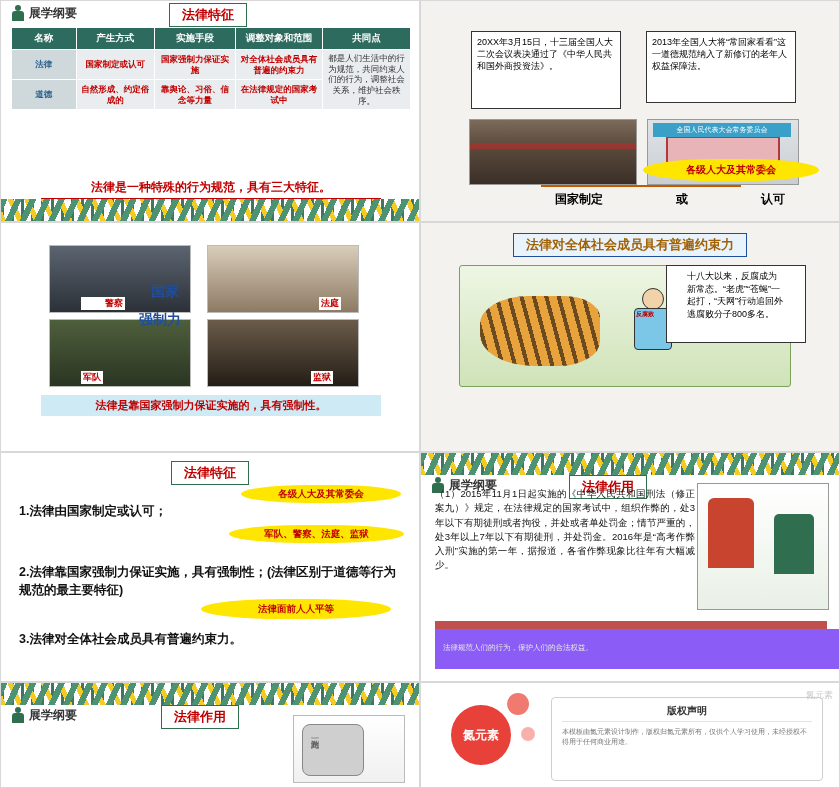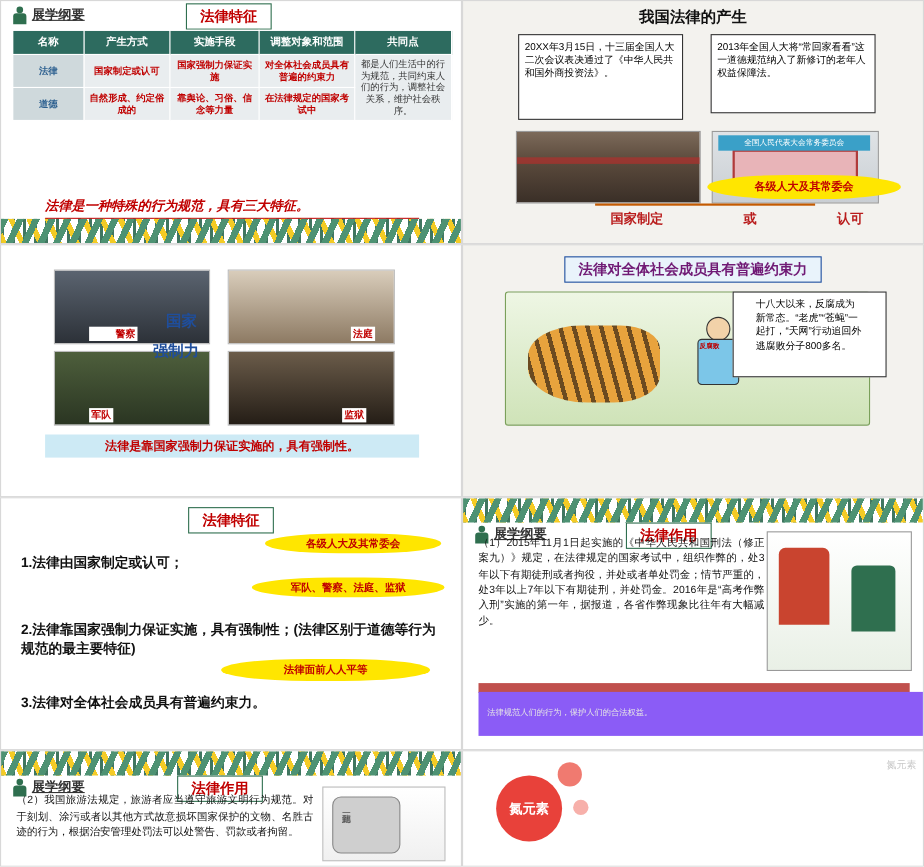--- a/index.html
+++ b/index.html
@@ -31,21 +31,21 @@
       repeating-linear-gradient(115deg,#2f7f5b 0 6px,transparent 6px 13px),
       repeating-linear-gradient(65deg,#f2c200 0 5px,transparent 5px 15px),
       repeating-linear-gradient(90deg,#1f5f45 0 3px,#ffffff 3px 10px);
     opacity:.85;
   }
   .leafband.bottom{bottom:0;}
   .leafband.top{top:0;}
   .zhangxue{
     position:absolute;left:10px;top:4px;
     font-size:12px;color:#333;font-weight:bold;
-    display:flex;align-items:flex-end;gap:4px;text-decoration:underline;
+    display:flex;align-items:flex-start;gap:4px;
   }
   .person-icon{
     width:14px;height:16px;display:inline-block;position:relative;
   }
   .person-icon::before{
     content:"";position:absolute;left:4px;top:0;width:6px;height:6px;border-radius:50%;background:#2f6f4f;
   }
   .person-icon::after{
     content:"";position:absolute;left:1px;top:6px;width:12px;height:10px;border-radius:3px 3px 0 0;background:#2f6f4f;
   }
@@ -62,23 +62,23 @@
     padding:4px 6px;text-align:center;font-size:9.5px;
   }
   table.lawtbl td{
     border:1px solid #ffffff;padding:3px 2px;vertical-align:middle;text-align:center;
     font-size:8.5px;line-height:1.25;
   }
   .cell-name{background:#cfd9dc;color:#2b5f8f;font-weight:bold;font-size:11px;}
   .cell-red{background:#e9edef;color:#c00000;font-weight:bold;}
   .cell-grey{background:#e9edef;color:#333;}
   .s1 .bottomline{
-    position:absolute;left:40px;top:178px;width:340px;text-align:left;
+    position:absolute;left:40px;top:178px;width:340px;text-align:center;
     color:#c00000;font-weight:bold;font-size:12px;
-    border-bottom:1px solid #c00000;padding-bottom:2px;font-style:italic;
+    border-bottom:1px solid #c00000;padding-bottom:2px;
   }
 
   
   .s2 h2{margin:0;position:absolute;top:6px;left:0;right:0;text-align:center;font-size:14px;color:#111;}
   .s2 .qbox{
     position:absolute;border:1px solid #333;background:#fff;font-size:9px;line-height:1.35;
     padding:4px 5px;box-sizing:border-box;
   }
   .s2 .qbox.left{left:50px;top:30px;width:150px;height:78px;}
   .s2 .qbox.right{left:225px;top:30px;width:150px;height:72px;}
@@ -104,21 +104,21 @@
   }
   .s2 .banner{left:232px;top:122px;width:138px;}
   .callout{
     position:absolute;background:#ffe600;color:#c00000;font-weight:bold;
     font-size:10px;display:flex;align-items:center;justify-content:center;
     border-radius:50%/60%;padding:2px 8px;
   }
   .s2 .c1{left:222px;top:158px;width:160px;height:18px;}
   .s2 .orlabel{
     position:absolute;top:190px;left:110px;width:230px;text-align:center;
-    color:#b91c1c;font-weight:bold;font-size:12px;
+    color:#000000;font-weight:bold;font-size:12px;
     display:flex;justify-content:space-between;padding-left:24px;
   }
   .s2 .arrowbar{
     position:absolute;left:120px;top:184px;width:200px;height:0;border-top:2px solid #c45a00;
   }
 
   
   .s3 .img{position:absolute;border:1px solid #bbb;}
   .s3 .i1{left:48px;top:22px;width:140px;height:66px;background:linear-gradient(180deg,#5b6470 0%,#2c3138 100%);}
   .s3 .i2{left:206px;top:22px;width:150px;height:66px;background:linear-gradient(180deg,#d9cdbb 0%,#8d7a63 100%);}
@@ -259,21 +259,20 @@
         </tr>
       </tbody>
         </table>
     </div>
 
     <div class="bottomline">法律是一种特殊的行为规范，具有三大特征。</div>
     <div class="leafband bottom"></div>
   </div>
 
   <div class="slide s2" style="background:#f3f2ee">
-    <h2>我国法律的产生</h2>
     <div class="qbox left">20XX年3月15日，十三届全国人大二次会议表决通过了《中华人民共和国外商投资法》。</div>
     <div class="qbox right">2013年全国人大将“常回家看看”这一道德规范纳入了新修订的老年人权益保障法。</div>
     <div class="photo"></div>
     <div class="photo2"></div>
     <div class="banner">全国人民代表大会常务委员会</div>
     <div class="callout c1">各级人大及其常委会</div>
     <div class="arrowbar"></div>
     <div class="orlabel">
       <span>国家制定</span>
       <span>或</span>
@@ -290,21 +289,21 @@
     <div class="lbl" style="left:318px;top:74px;">法庭</div>
     <div class="lbl" style="left:80px;top:148px;">军队</div>
     <div class="lbl" style="left:310px;top:148px;">监狱</div>
     <div class="mid">国家</div>
     <div class="mid2">强制力</div>
     <div class="concl">法律是靠国家强制力保证实施的，具有强制性。</div>
   </div>
 
   <div class="slide s4" style="background:#f3f2ee">
     <div class="headline">
-      <span class="titlebox" style="color:#701a75;border-color:#1f4e9c;background:#e9f3fb;">法律对全体社会成员具有普遍约束力</span>
+      <span class="titlebox" style="color:#a16207;border-color:#1f4e9c;background:#e9f3fb;">法律对全体社会成员具有普遍约束力</span>
     </div>
     <div class="cartoon">
       <div class="tiger"></div>
       <div class="person"></div>
       <div style="position:absolute;left:176px;top:44px;font-size:6px;color:#b00;font-weight:bold;">反腐败</div>
     </div>
     <div class="textbox">十八大以来，反腐成为新常态。“老虎”“苍蝇”一起打，“天网”行动追回外逃腐败分子800多名。</div>
   </div>
 
   <div class="slide s5">
@@ -341,27 +340,31 @@
 
   <div class="slide s7">
     <div class="leafband top"></div>
     <div class="zhangxue" style="top:24px;">
       <span class="person-icon"></span>
       <span>展学纲要</span>
     </div>
     <div style="position:absolute;left:160px;top:22px;">
       <span class="titlebox">法律作用</span>
     </div>
-    <div class="body">（2）我国旅游法规定，旅游者应当遵守旅游文明行为规范。对于刻划、涂污或者以其他方式故意损坏国家保护的文物、名胜古迹的行为，根据治安管理处罚法可以处警告、罚款或者拘留。</div>
     <div class="doodle">
       <div class="stone"></div>
       <div class="txt">到此一游</div>
     </div>
   </div>
 
   <div class="slide s8">
     <div class="dot2"></div>
     <div class="dot3"></div>
     <div class="dotbig">氮元素</div>
+    <div class="panel">
+      <h4>版权声明</h4>
+      <div class="line"></div>
+      <p>本模板由氮元素设计制作，版权归氮元素所有，仅供个人学习使用，未经授权不得用于任何商业用途。</p>
+    </div>
     <div class="watermark">氮元素</div>
   </div>
 
 </div>
 
 </body></html>

